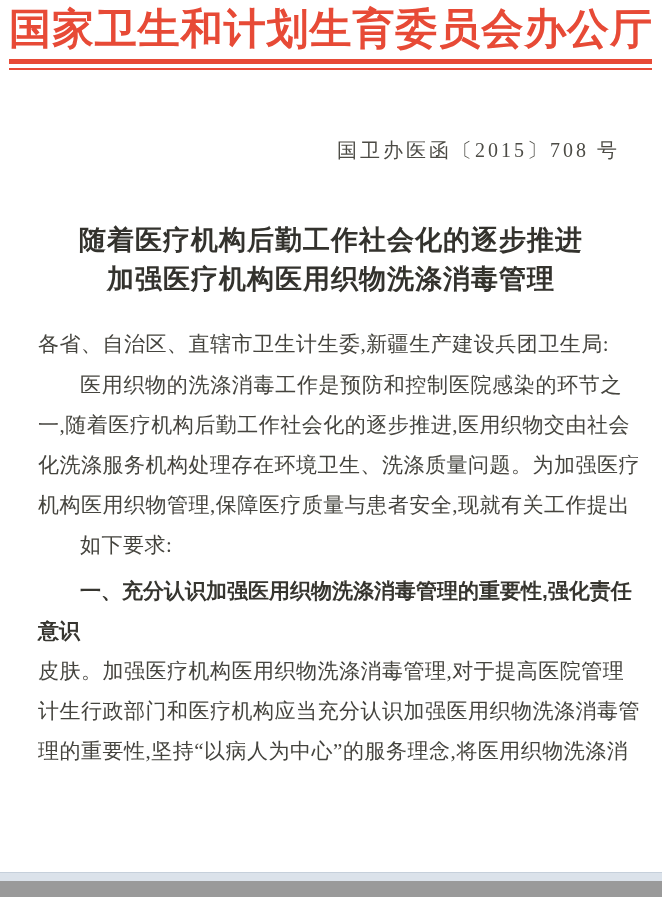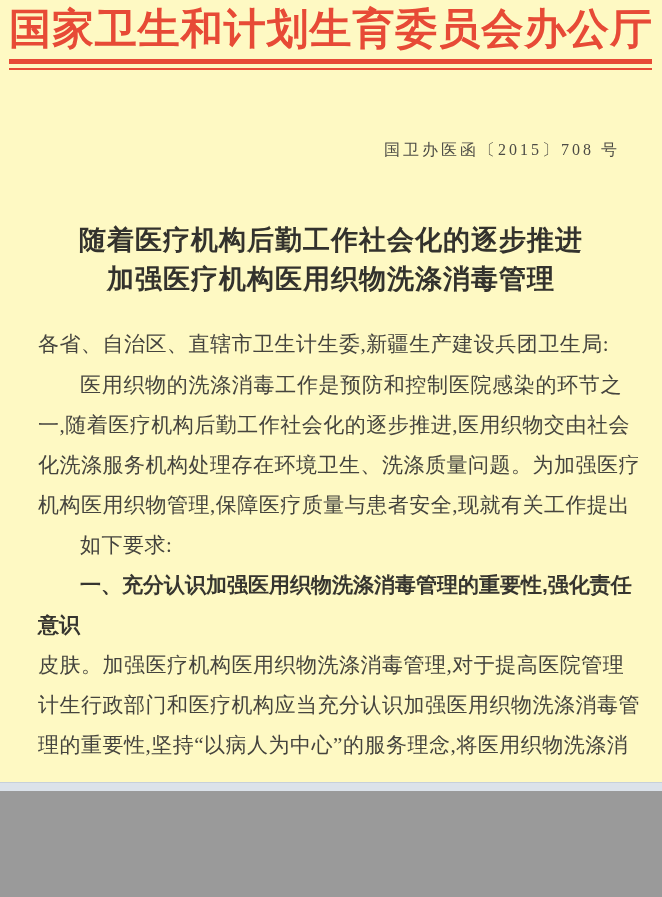--- a/index.html
+++ b/index.html
@@ -2,23 +2,23 @@
 <html><head>
 <meta charset="utf-8">
 <style>
   html,body{margin:0;padding:0;}
   body{
     background:#9a9a9a;
     font-family:"Liberation Serif","DejaVu Serif",serif;
   }
   .page{
     position:relative;
-    width:662px;height:791px;
+    width:662px;height:881px;
     margin:0 auto;
-    background:#fef9c3;
+    background:#ffffff;
     overflow:hidden;
   }
   
   .masthead{
     position:absolute;top:2px;left:9px;right:10px;
     margin:0;
     font-size:42px;line-height:54px;font-weight:bold;
     color:#e74a36;
     text-align:justify;
     text-align-last:justify;
@@ -28,21 +28,21 @@
   .rule-thick{
     position:absolute;top:59px;left:9px;right:10px;height:5px;
     background:#e74a36;
   }
   .rule-thin{
     position:absolute;top:68px;left:9px;right:10px;height:2px;
     background:#e74a36;
   }
   .doc-number{
     position:absolute;top:138px;right:42px;
-    font-size:16px;line-height:24px;
+    font-size:20px;line-height:24px;
     letter-spacing:3px;
     color:#4c4b45;
   }
   .doc-title{
     position:absolute;top:221px;left:0;right:0;
     text-align:center;
     font-size:27px;line-height:39px;
     font-weight:bold;
     color:#33322d;
     letter-spacing:1px;
@@ -69,21 +69,21 @@
     text-align-last:left;
     white-space:normal;
   }
   .line.indent{ text-indent:42px; }
   .line.heading{
     font-weight:bold;
     font-family:"Liberation Sans","DejaVu Sans",sans-serif;
     color:#36352f;
     letter-spacing:0;
   }
-  .line.gap-before{ }
+  .line.gap-before{ margin-top:6px; }
   .footer-strip{
     position:absolute;left:0;right:0;bottom:0;height:8px;
     background:#dbe2ea;
     border-top:1px solid #c6d0db;
   }
 </style>
 </head>
 <body>
 
 <div class="page">

